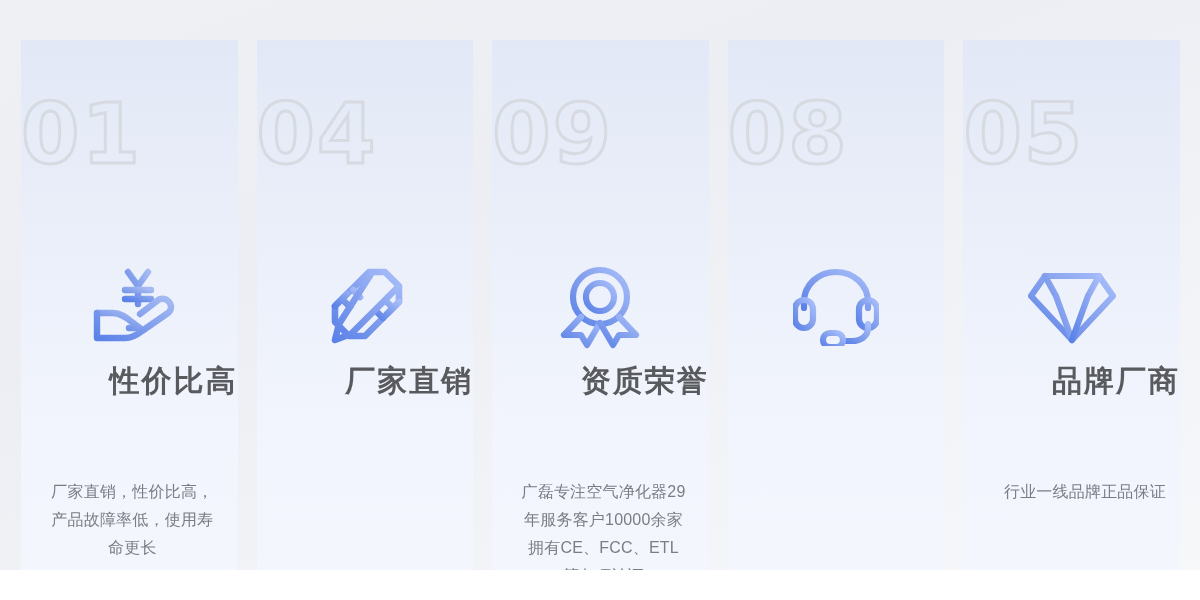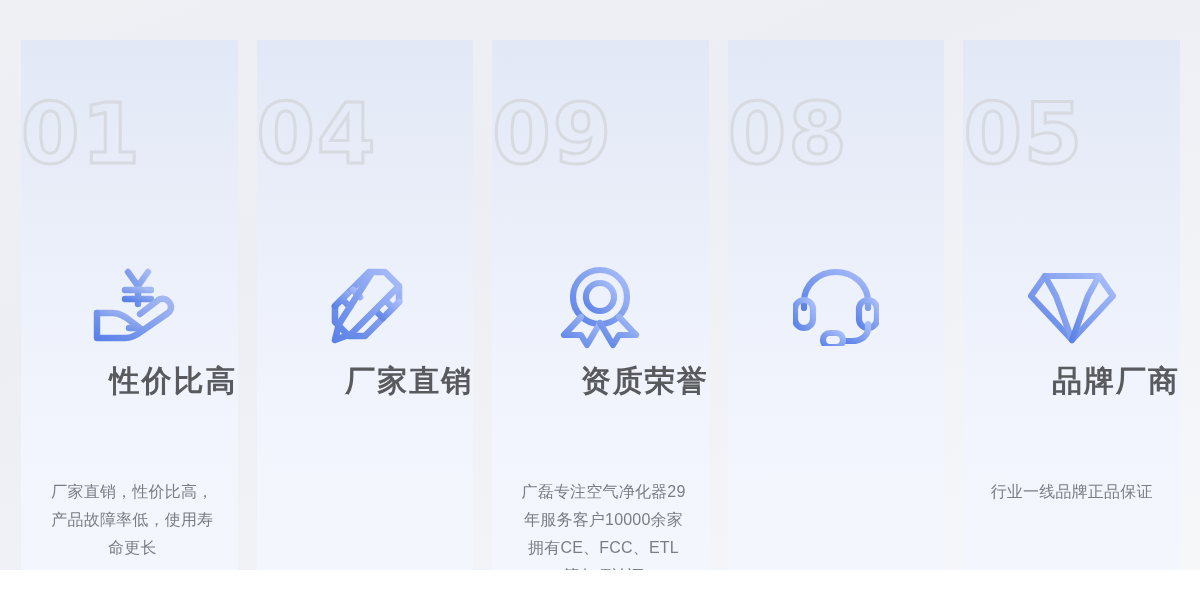--- a/index.html
+++ b/index.html
@@ -109,21 +109,21 @@
     top: 438px;
     left: 28px;
     right: 22px;
     font-size: 16px;
     line-height: 28px;
     color: #7b7d85;
     text-align: center;
     letter-spacing: 0.2px;
   }
   .card-desc.centered {
-    text-align: center;
+    text-align: right;
     left: 14px;
     right: 14px;
   }
 </style>
 </head>
 <body>
 
 <div class="page">
   <div class="cards">
 

